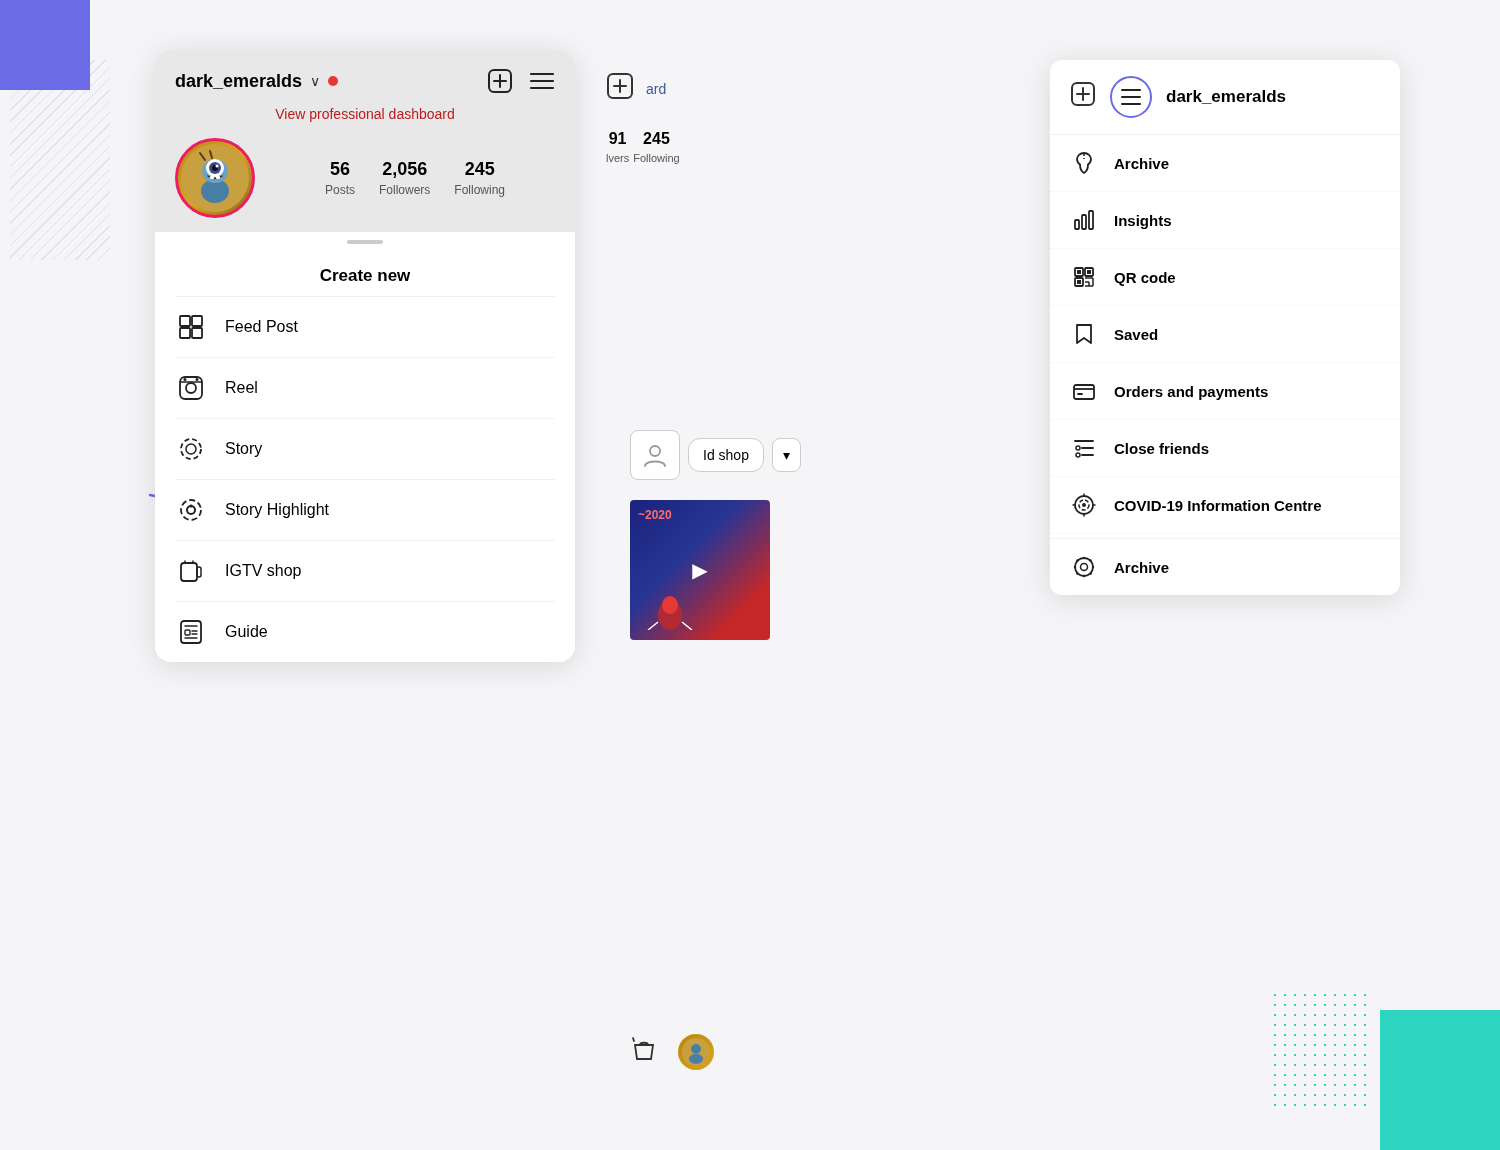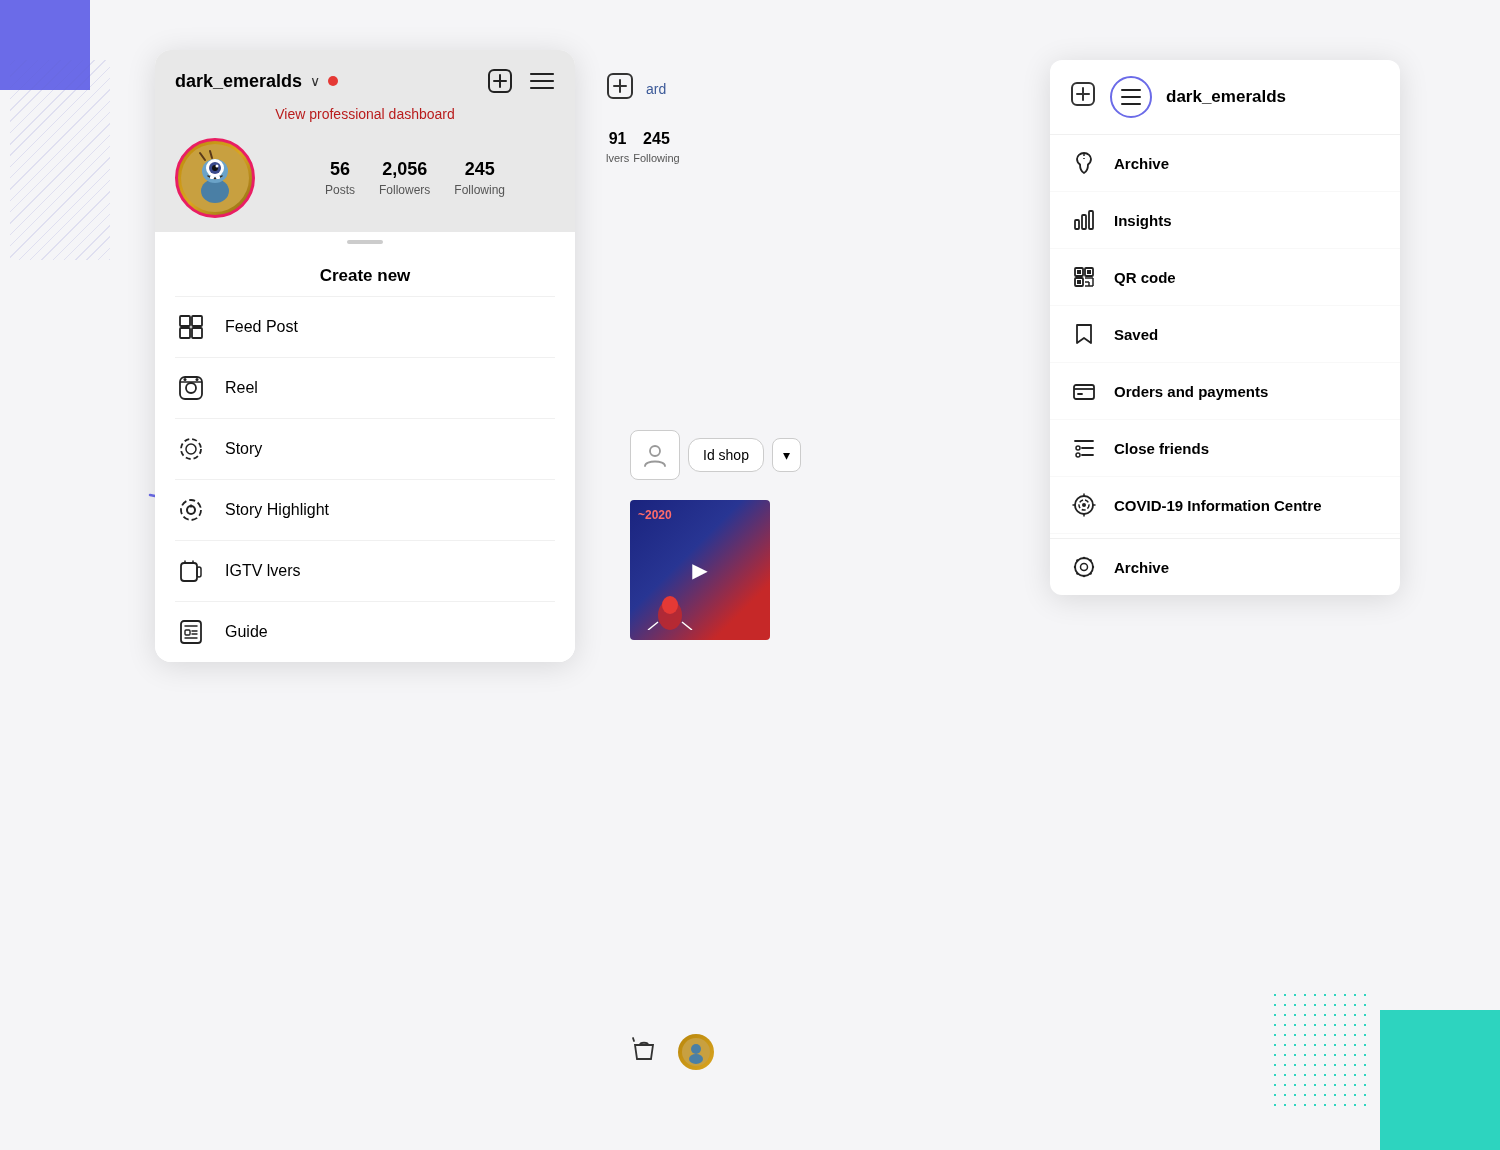--- a/index.html
+++ b/index.html
@@ -578,21 +578,21 @@
 
     <div class="menu-item">
       <div class="menu-icon">
         <svg viewBox="0 0 26 26" fill="none" xmlns="http://www.w3.org/2000/svg">
           <rect x="3" y="5" width="16" height="18" rx="3" stroke="#222" stroke-width="1.8"></rect>
           <rect x="19" y="9" width="4" height="10" rx="2" stroke="#222" stroke-width="1.5"></rect>
           <line x1="7" y1="3" x2="7" y2="5" stroke="#222" stroke-width="1.5" stroke-linecap="round"></line>
           <line x1="15" y1="3" x2="15" y2="5" stroke="#222" stroke-width="1.5" stroke-linecap="round"></line>
         </svg>
       </div>
-      <span class="menu-label">IGTV lvers</span>
+      <span class="menu-label">IGTV shop</span>
     </div>
 
     <div class="menu-item">
       <div class="menu-icon">
         <svg viewBox="0 0 26 26" fill="none" xmlns="http://www.w3.org/2000/svg">
           <rect x="3" y="2" width="20" height="22" rx="3" stroke="#222" stroke-width="1.8"></rect>
           <line x1="7" y1="7" x2="19" y2="7" stroke="#222" stroke-width="1.5" stroke-linecap="round"></line>
           <rect x="7" y="11" width="5" height="5" rx="1" stroke="#222" stroke-width="1.4"></rect>
           <line x1="14" y1="12" x2="19" y2="12" stroke="#222" stroke-width="1.4" stroke-linecap="round"></line>
           <line x1="14" y1="15" x2="19" y2="15" stroke="#222" stroke-width="1.4" stroke-linecap="round"></line>

